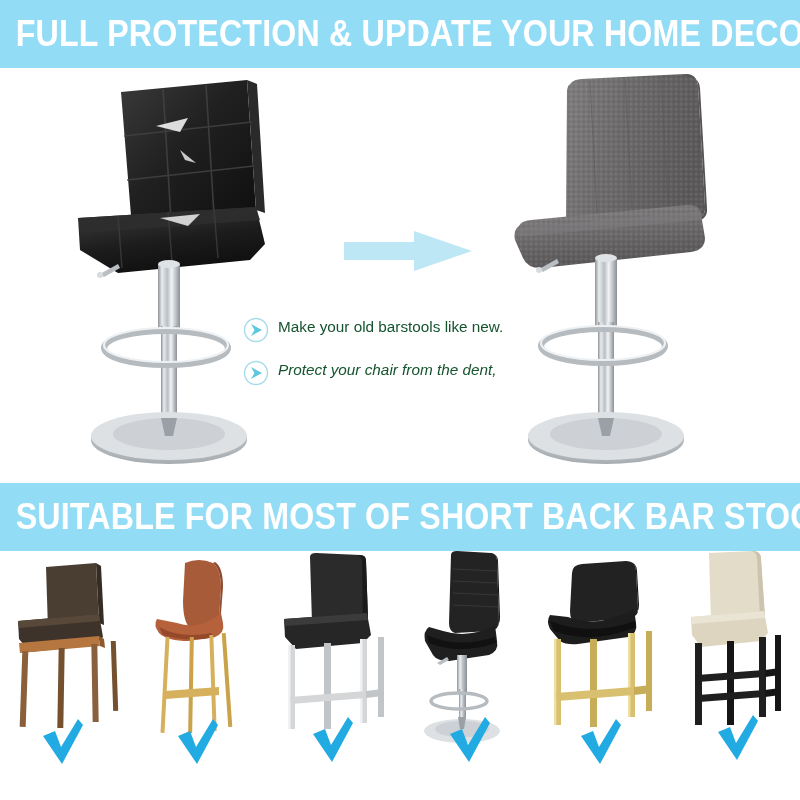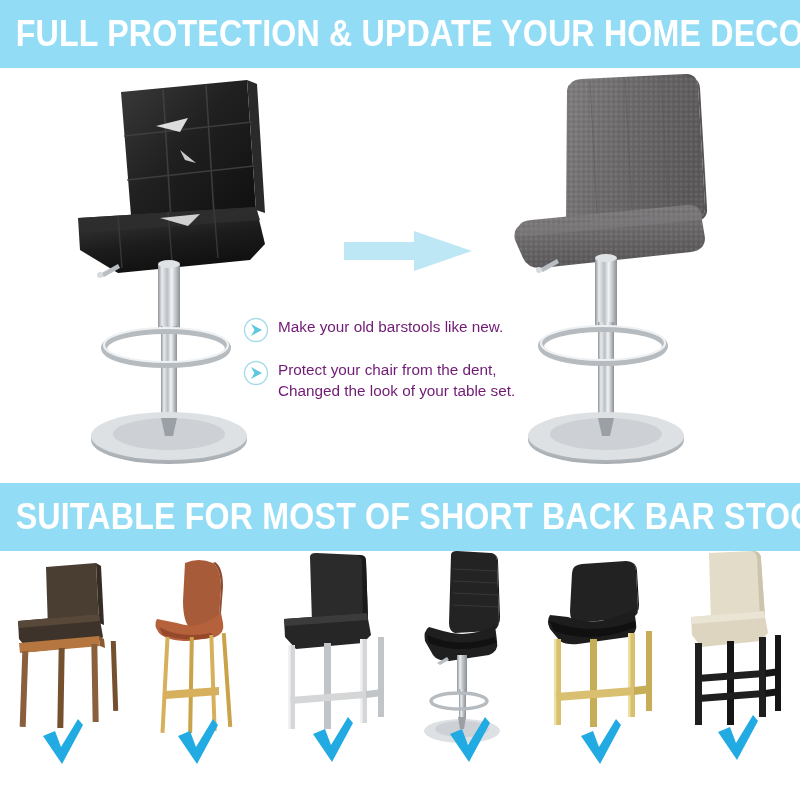--- a/index.html
+++ b/index.html
@@ -44,21 +44,21 @@
     position:absolute;left:344px;top:160px;width:128px;height:46px;
   }
 
   
   .bullets{
     position:absolute;left:243px;top:248px;width:330px;
   }
   .bullet-row{display:flex;align-items:flex-start;margin-bottom:8px;}
   .bullet-icon{flex:0 0 auto;width:26px;height:26px;margin-right:9px;margin-top:1px;}
   .bullet-text{
-    color:#701a75;font-size:15.3px;line-height:21px;
+    color:#14532d;font-size:15.3px;line-height:21px;
     font-family:"Liberation Sans", sans-serif;
   }
   .bullet-text .ln{display:block;white-space:nowrap;}
 
   
   .chair-row{
     position:absolute;left:0;top:551px;width:800px;height:249px;background:#fff;
   }
   .chair-cell{
     position:absolute;top:0;width:133px;height:249px;
@@ -219,30 +219,29 @@
           <svg viewBox="0 0 26 26" width="26" height="26" xmlns="http://www.w3.org/2000/svg">
             <circle cx="13" cy="13" r="11.5" fill="none" stroke="#A5DCEA" stroke-width="1.4"></circle>
             <path d="M8 7 L19 13 L8 19 L11.5 13 Z" fill="#5BC8E0"></path>
           </svg>
         </span>
         <span class="bullet-text">
           <span class="ln">Make your old barstools like new.</span>
         </span>
       </div>
 
-      <div class="bullet-row" style="margin-top:16px;">
+      <div class="bullet-row" style="margin-top:16px;font-style:italic;">
         <span class="bullet-icon">
           <svg viewBox="0 0 26 26" width="26" height="26" xmlns="http://www.w3.org/2000/svg">
             <circle cx="13" cy="13" r="11.5" fill="none" stroke="#A5DCEA" stroke-width="1.4"></circle>
             <path d="M8 7 L19 13 L8 19 L11.5 13 Z" fill="#5BC8E0"></path>
           </svg>
         </span>
         <span class="bullet-text">
           <span class="ln">Protect your chair from the dent,</span>
-          <span class="ln">Changed the look of your table set.</span>
         </span>
       </div>
 
     </div>
   </div>
 
   <div class="banner" id="banner-mid">
     <div class="banner-text">SUITABLE FOR MOST OF SHORT BACK BAR STOOLS</div>
   </div>
 

